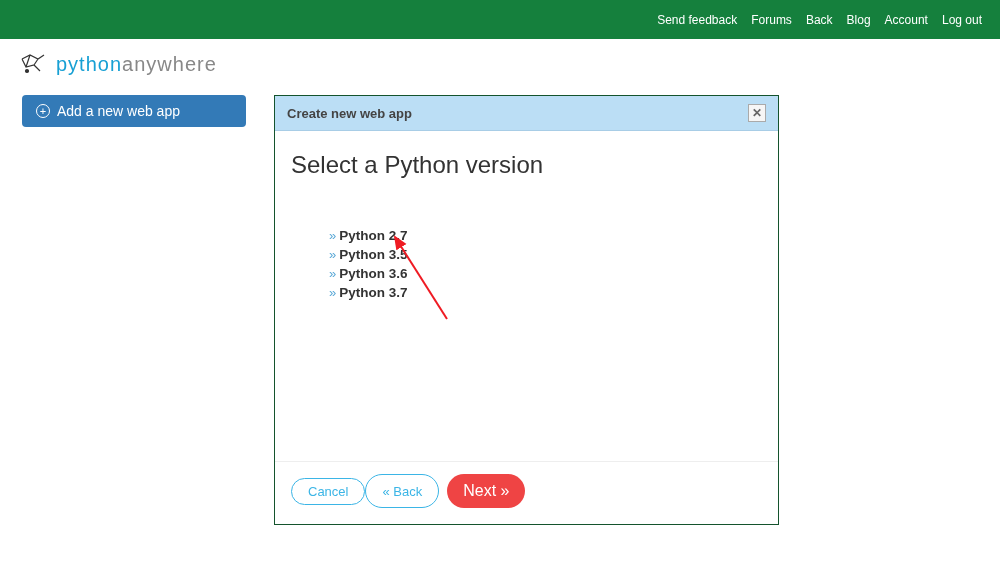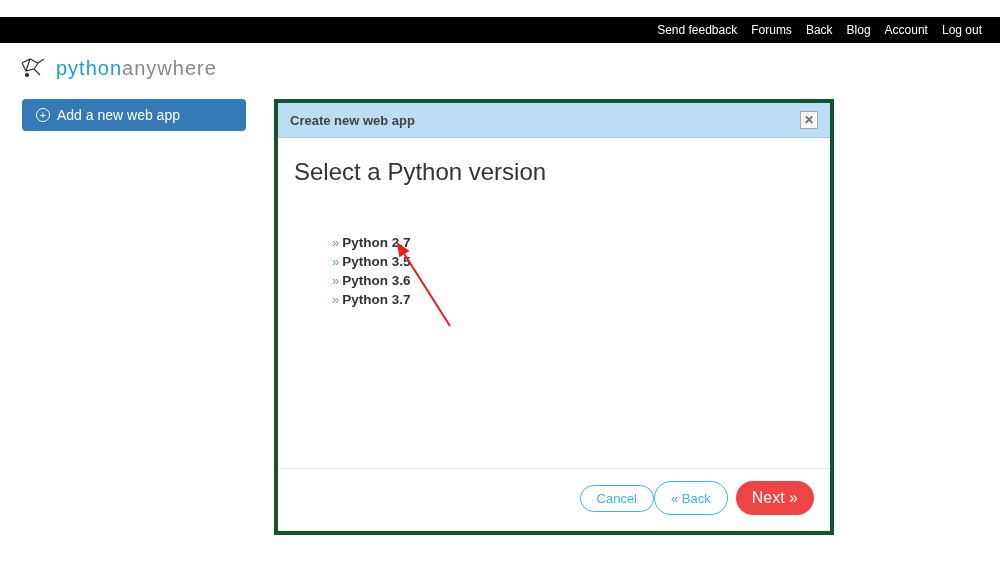--- a/index.html
+++ b/index.html
@@ -5,28 +5,27 @@
 * { margin: 0; padding: 0; box-sizing: border-box; }
 body {
   font-family: -apple-system, BlinkMacSystemFont, "Segoe UI", Helvetica, Arial, sans-serif;
   background: #fff;
   width: 1000px;
   height: 562px;
   overflow: hidden;
   color: #333;
 }
 .topbar {
-  background: #000000;
-  height: 26px;
+  background: #15803d;
+  height: 39px;
   display: flex;
   justify-content: flex-end;
   align-items: center;
   padding: 0 18px;
   gap: 14px;
-  margin-top: 17px;
 }
 .topbar a {
   color: #fff;
   font-size: 12px;
   text-decoration: none;
   cursor: pointer;
 }
 .header {
   display: flex;
   justify-content: space-between;
@@ -59,22 +58,22 @@
   gap: 7px;
   width: 224px;
 }
 .plus-circle {
   width: 14px; height: 14px;
   border: 1.5px solid #fff; border-radius: 50%;
   display: inline-flex; align-items: center; justify-content: center;
   font-size: 11px; line-height: 1;
 }
 .modal {
-  border: 4px solid #14532d;
-  width: 560px;
+  border: 1px solid #14532d;
+  width: 505px;
   background: #fff;
   position: relative;
 }
 .modal-header {
   background: #bbdef5;
   border-bottom: 1px solid #a8cde6;
   padding: 8px 12px;
   font-weight: 700;
   font-size: 13px;
   color: #444;
@@ -99,21 +98,21 @@
 }
 .modal-title { font-size: 24px; font-weight: 400; color: #333; margin-bottom: 14px; }
 .version-list { list-style: none; padding-left: 38px; margin-top: 47px; }
 .version-list li { margin-bottom: 1px; }
 .raquo { color: #58a7d6; font-size: 13px; margin-right: 3px; }
 .version-link { color: #333; font-weight: 700; font-size: 13.5px; text-decoration: none; cursor: pointer; }
 .modal-footer {
   border-top: 1px solid #eee;
   padding: 12px 16px 16px 16px;
   display: flex;
-  justify-content: flex-end;
+  justify-content: flex-start;
   align-items: center;
 }
 .btn-outline {
   border: 1px solid #3bb5e6;
   color: #3bb5e6;
   background: #fff;
   border-radius: 18px;
   padding: 5px 16px;
   font-size: 13px;
   cursor: pointer;

